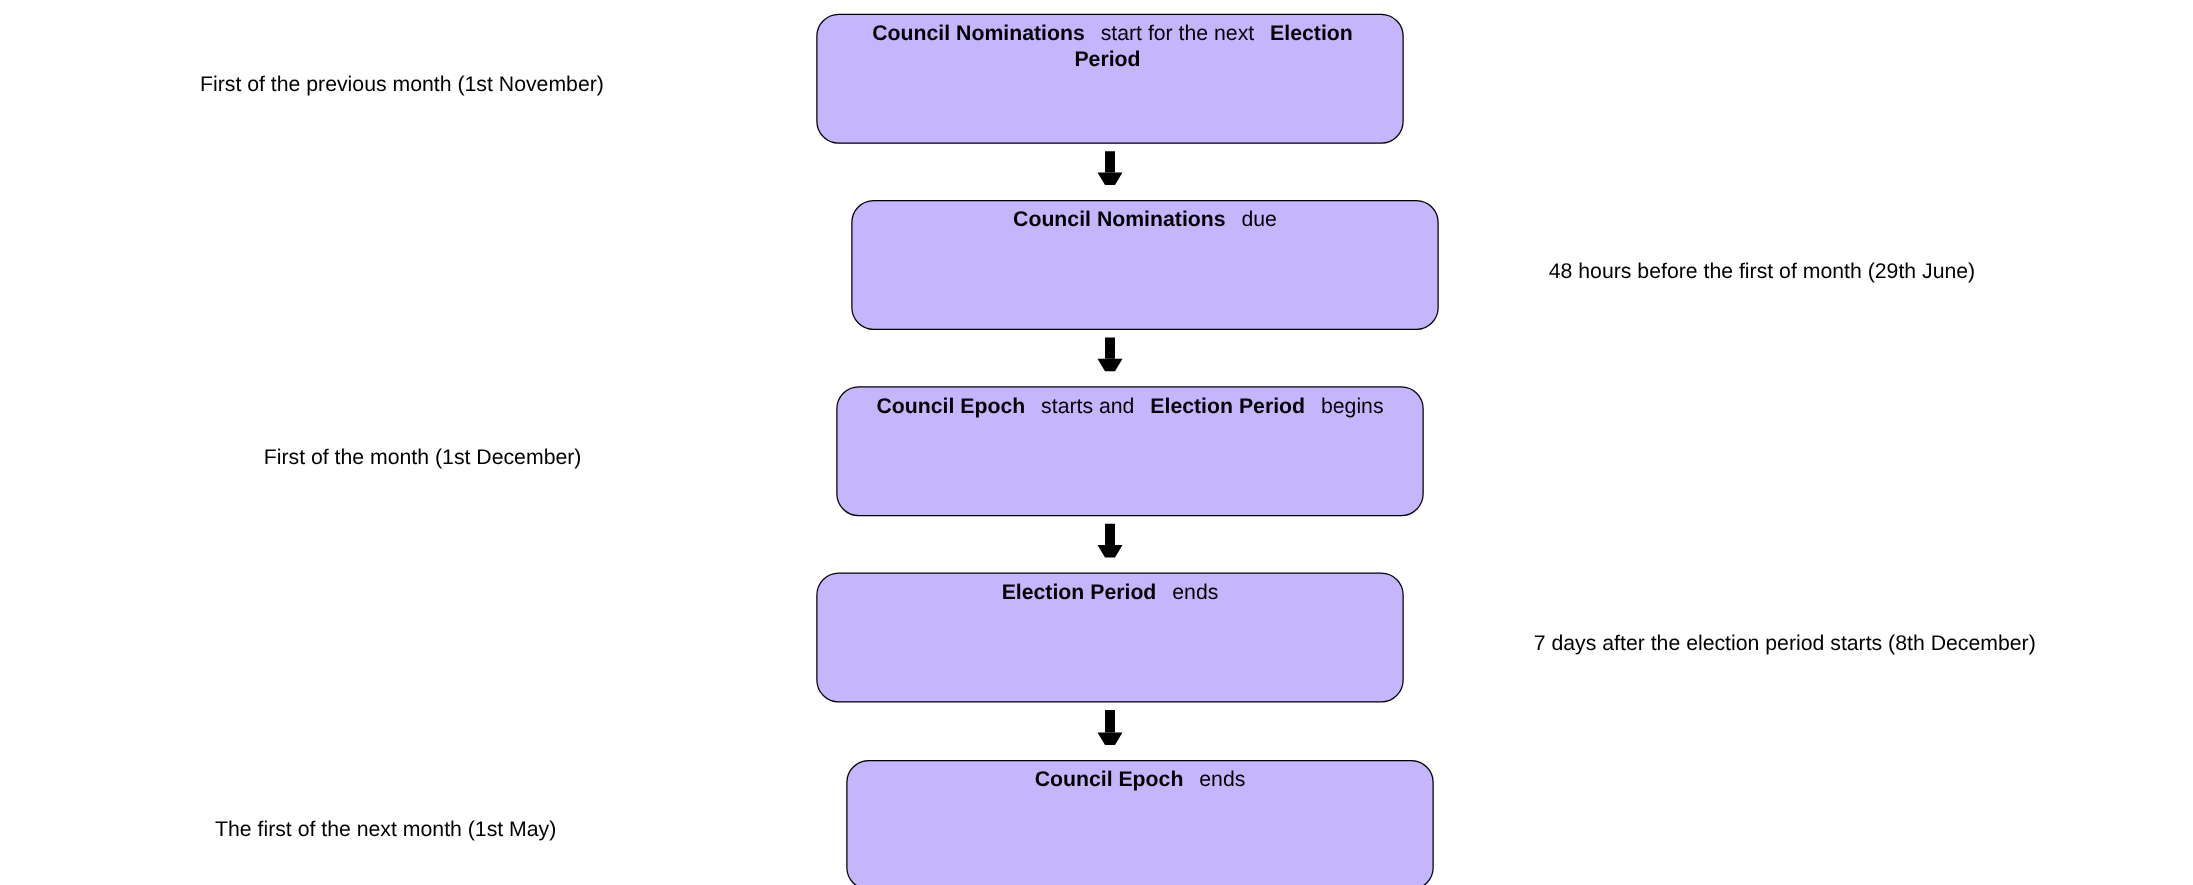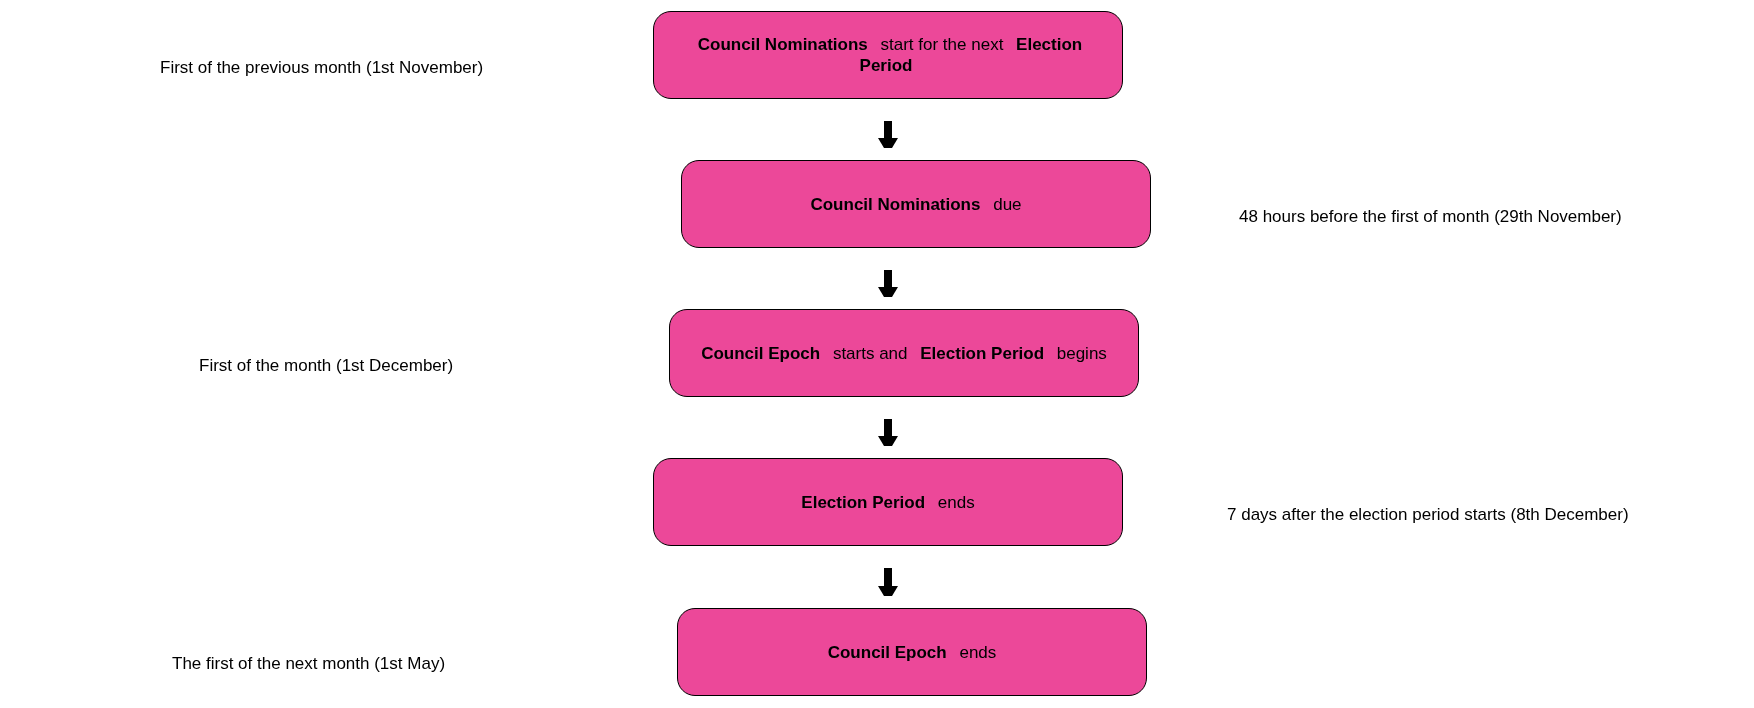--- a/index.html
+++ b/index.html
@@ -12,26 +12,25 @@
     position: relative;
     width: 1754px;
     height: 708px;
     background: #ffffff;
     overflow: hidden;
   }
   .flow-node {
     position: absolute;
     left: 645px;
     width: 470px;
-    height: 88px;
-    background: #ec4899;
+    height: 104px;
+    background: #c4b5fd;
     border: 1.7px solid #000000;
     border-radius: 18px;
     display: flex;
-    align-items: center;
     justify-content: center;
     text-align: center;
     font-size: 17px;
     line-height: 21px;
     padding: 0 14px;
   }
   .node-1 { top: 3px; }
   .node-2 { top: 152px; margin-left: 28px; }
   .node-3 { top: 301px; margin-left: 16px; }
   .node-4 { top: 450px; }
@@ -62,31 +61,31 @@
     border-top: 10px solid #000000;
   }
   .annotation {
     position: absolute;
     font-size: 17px;
     line-height: 21px;
     white-space: nowrap;
   }
   .ann-1 { left: 148px; top: 45px; }
   .ann-2 { left: 1227px; top: 194px; }
-  .ann-3 { left: 187px; top: 343px; }
+  .ann-3 { left: 199px; top: 343px; }
   .ann-4 { left: 1215px; top: 492px; }
   .ann-5 { left: 160px; top: 641px; }
 </style>
 </head>
 <body>
 
 <div class="canvas">
 
   <div class="annotation ann-1">First of the previous month (1st November)</div>
-  <div class="annotation ann-2">48 hours before the first of month (29th November)</div>
+  <div class="annotation ann-2">48 hours before the first of month (29th June)</div>
   <div class="annotation ann-3">First of the month (1st December)</div>
   <div class="annotation ann-4">7 days after the election period starts (8th December)</div>
   <div class="annotation ann-5">The first of the next month (1st May)</div>
 
   <div class="flow-node node-1">
     <div>
       <span class="seg-b">Council Nominations</span><span> start for the next </span><span class="seg-b">Election Period</span>
     </div>
   </div>
 

